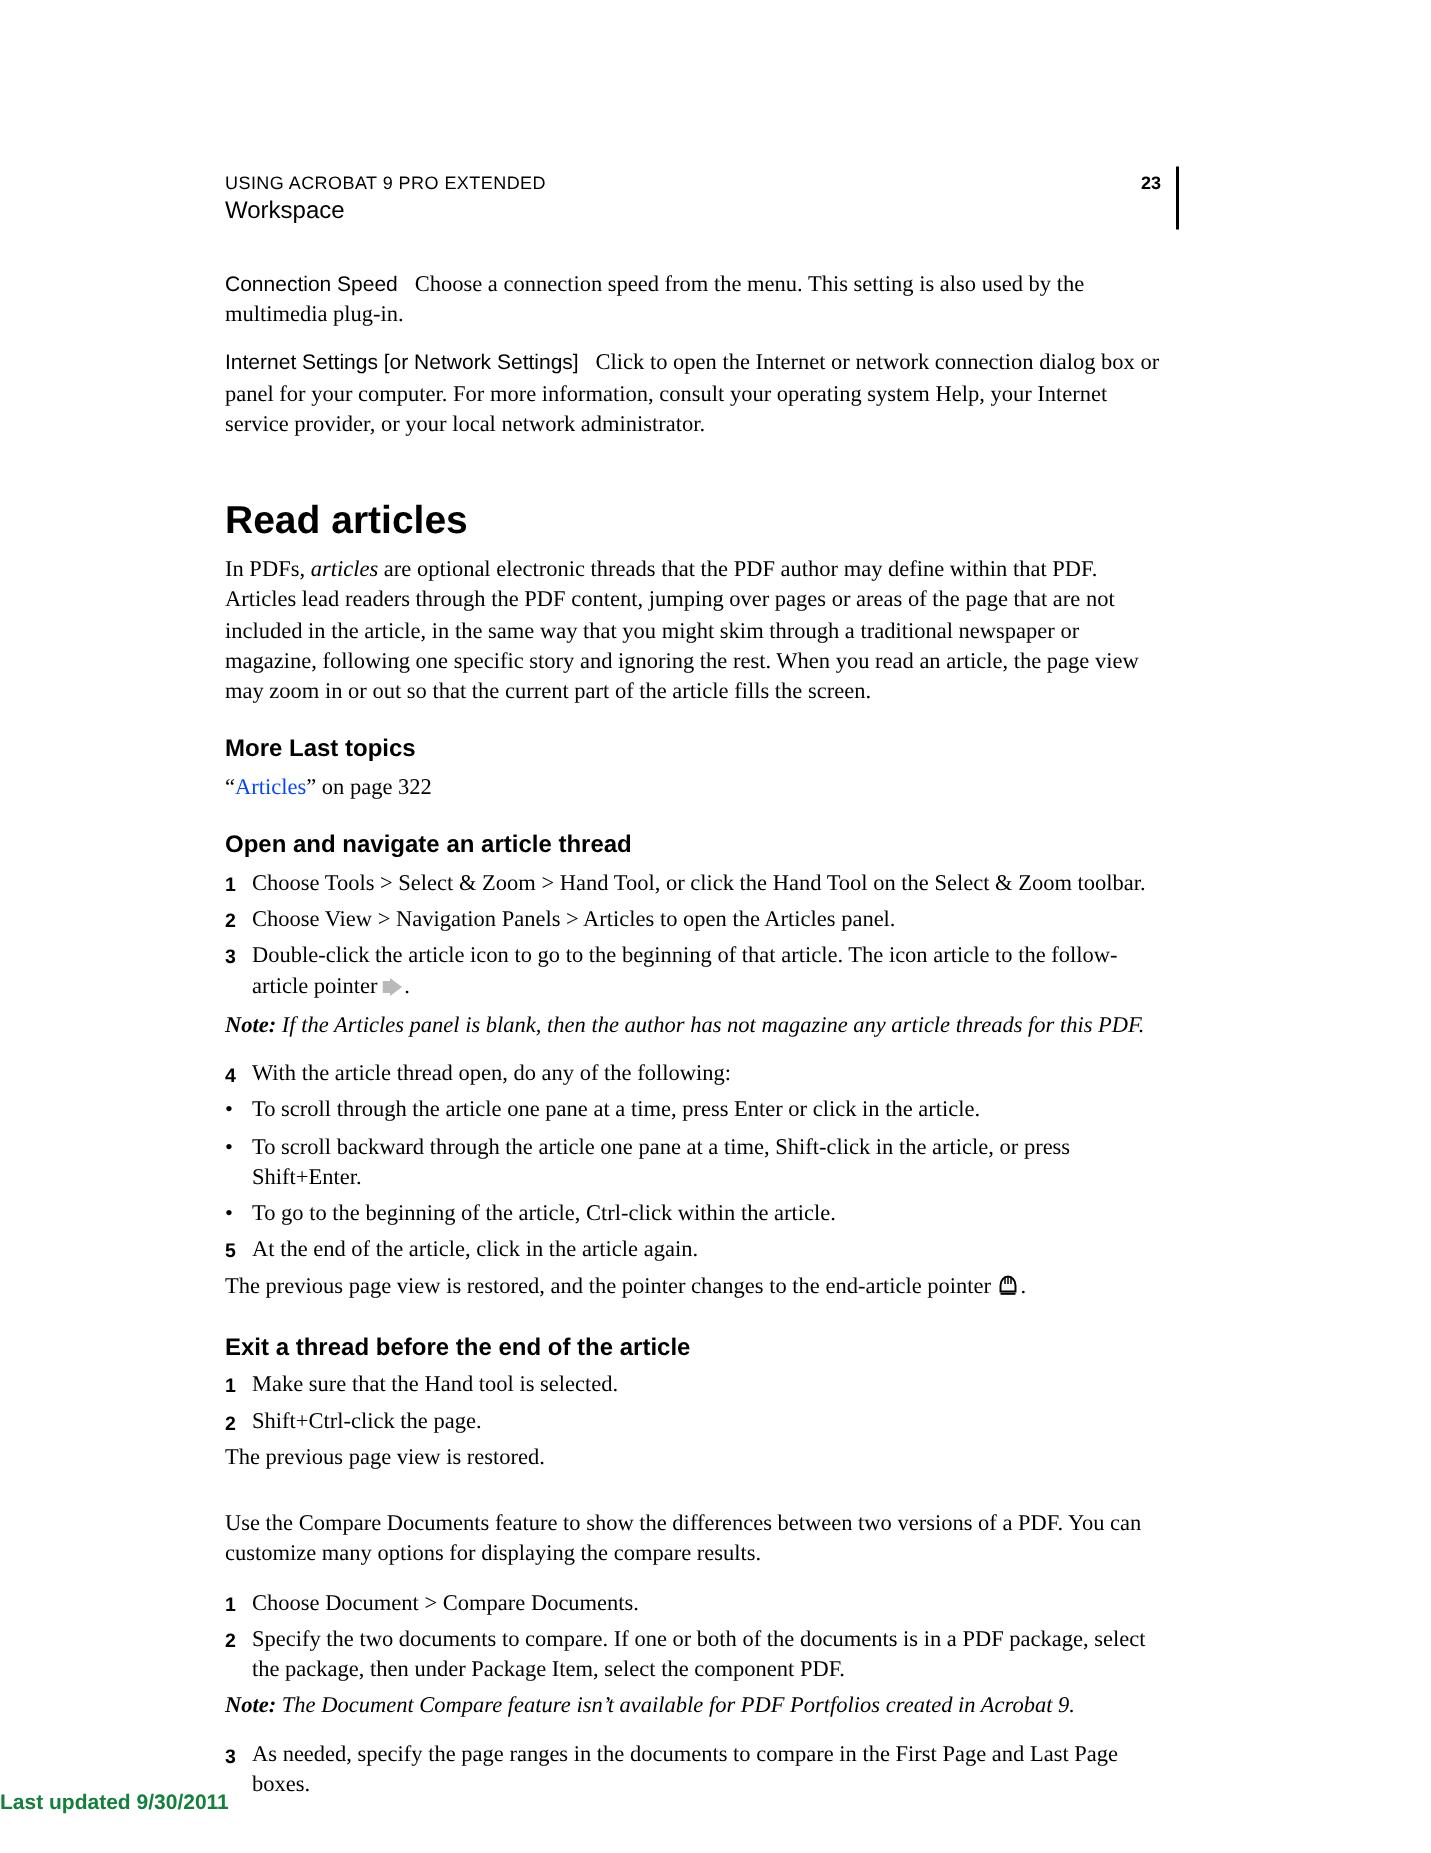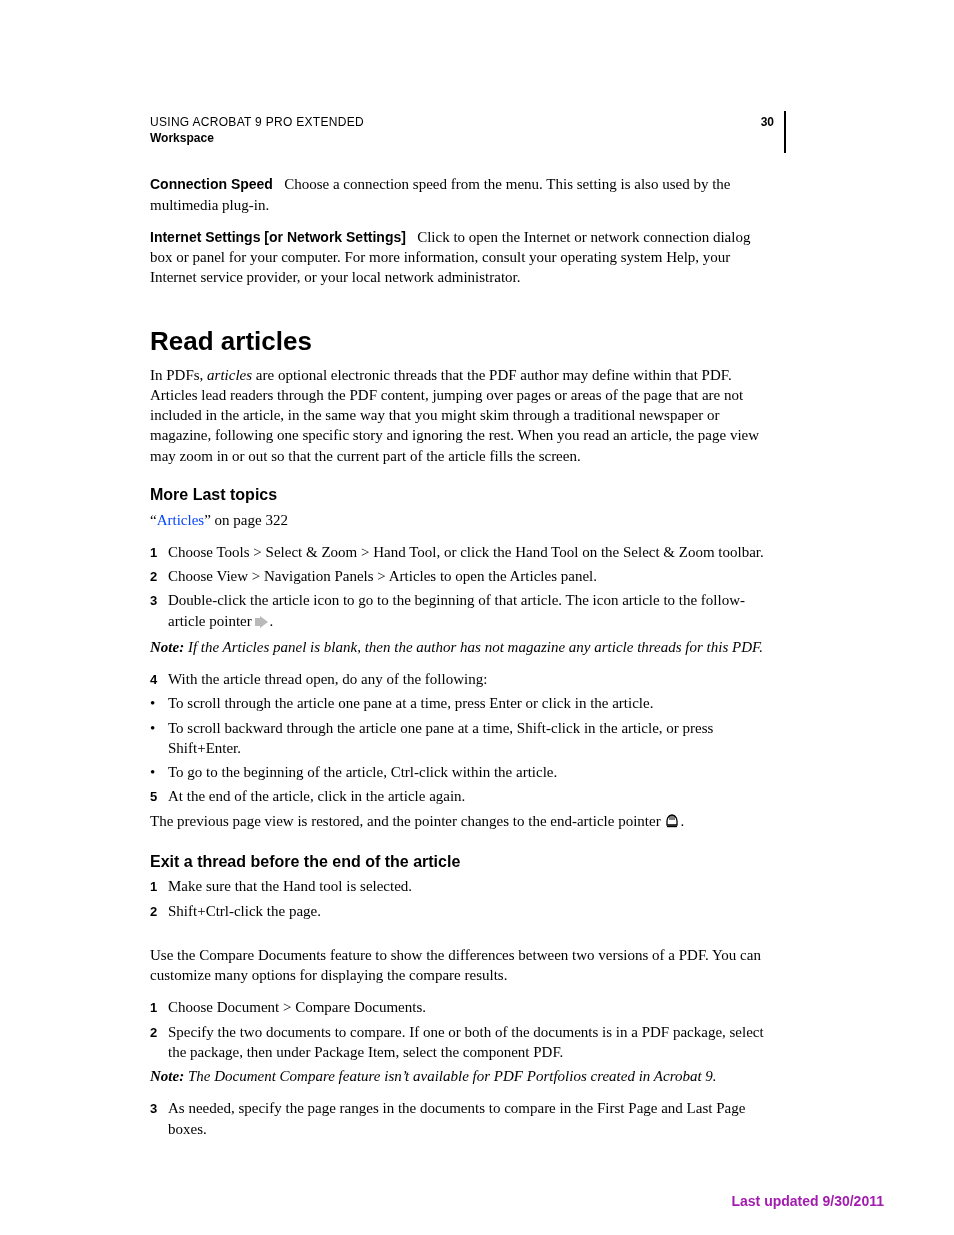--- a/index.html
+++ b/index.html
@@ -23,42 +23,42 @@
     position: relative;
     margin-bottom: 28px;
   }
   .header-line1 {
     font-family: "Myriad Pro", "Helvetica Neue", Arial, sans-serif;
     font-size: 12px;
     letter-spacing: 0.3px;
   }
   .header-line2 {
     font-family: "Myriad Pro", "Helvetica Neue", Arial, sans-serif;
-    font-weight: 700;
-    font-size: 12px;
+    font-weight: 400;
+    font-size: 16px;
   }
   .page-number {
     position: absolute;
     right: 0;
     top: 0;
     font-family: "Myriad Pro", "Helvetica Neue", Arial, sans-serif;
     font-weight: 700;
     font-size: 12px;
   }
   .vrule {
     position: absolute;
     right: -12px;
     top: -3px;
     width: 2px;
     height: 42px;
     background: #000;
   }
   .runin-label {
     font-family: "Myriad Pro", "Helvetica Neue", Arial, sans-serif;
-    font-weight: 700;
+    font-weight: 400;
     font-size: 14px;
   }
   p { margin: 0 0 12px 0; }
   .section-h2near { margin-top: 24px; }
   .section-h2 { margin-top: 36px; }
   h2 {
     font-family: "Myriad Pro", "Helvetica Neue", Arial, sans-serif;
     font-weight: 800;
     font-size: 26px;
     margin: 0 0 6px 0;
@@ -93,40 +93,40 @@
     width: 18px;
     flex: none;
     text-align: left;
   }
   .num-item .t, .bul-item .t { flex: 1; }
   .footer {
     position: absolute;
     bottom: 48px;
     left: 0;
     width: 100%;
-    text-align: right;
-    color: #a21caf;
+    text-align: left;
+    color: #15803d;
     font-family: "Myriad Pro", "Helvetica Neue", Arial, sans-serif;
     font-weight: 600;
     font-size: 14px;
   }
   .icon-inline {
     display: inline-block;
     vertical-align: -2px;
   }
 </style>
 </head>
 <body>
 
 <div class="page">
 
   <div class="header">
     <div class="header-line1">USING ACROBAT 9 PRO EXTENDED</div>
     <div class="header-line2">Workspace</div>
-    <div class="page-number">30</div>
+    <div class="page-number">23</div>
     <div class="vrule"></div>
   </div>
 
   <p>
     <span class="runin-label">Connection Speed</span>
     &nbsp;&nbsp;<span>Choose a connection speed from the menu. This setting is also used by the multimedia plug-in.</span>
   </p>
 
   <p>
     <span class="runin-label">Internet Settings [or Network Settings]</span>
@@ -139,20 +139,21 @@
       <span>In PDFs, </span><em class="term">articles</em><span> are optional electronic threads that the PDF author may define within that PDF. Articles lead readers through the PDF content, jumping over pages or areas of the page that are not included in the article, in the same way that you might skim through a traditional newspaper or magazine, following one specific story and ignoring the rest. When you read an article, the page view may zoom in or out so that the current part of the article fills the screen.</span>
     </p>
 
     <div class="help-block">
       <h3 class="sub">More Last topics</h3>
       <p>
         <span>“</span><span class="link">Articles</span><span>” on page 322</span>
       </p>
     </div>
 
+    <h3 class="sub">Open and navigate an article thread</h3>
 
     <div class="num-item">
       <div class="n">1</div>
       <div class="t">Choose Tools &gt; Select &amp; Zoom &gt; Hand Tool, or click the Hand Tool on the Select &amp; Zoom toolbar.</div>
     </div>
     <div class="num-item">
       <div class="n">2</div>
       <div class="t">Choose View &gt; Navigation Panels &gt; Articles to open the Articles panel.</div>
     </div>
 
@@ -204,20 +205,21 @@
 
     <h3 class="sub">Exit a thread before the end of the article</h3>
     <div class="num-item">
       <div class="n">1</div>
       <div class="t">Make sure that the Hand tool is selected.</div>
     </div>
     <div class="num-item">
       <div class="n">2</div>
       <div class="t">Shift+Ctrl-click the page.</div>
     </div>
+    <p>The previous page view is restored.</p>
   </div>
 
   <div class="section-h2near">
     <p>Use the Compare Documents feature to show the differences between two versions of a PDF. You can customize many options for displaying the compare results.</p>
 
     <div class="num-item">
       <div class="n">1</div>
       <div class="t">Choose Document &gt; Compare Documents.</div>
     </div>
     <div class="num-item">

